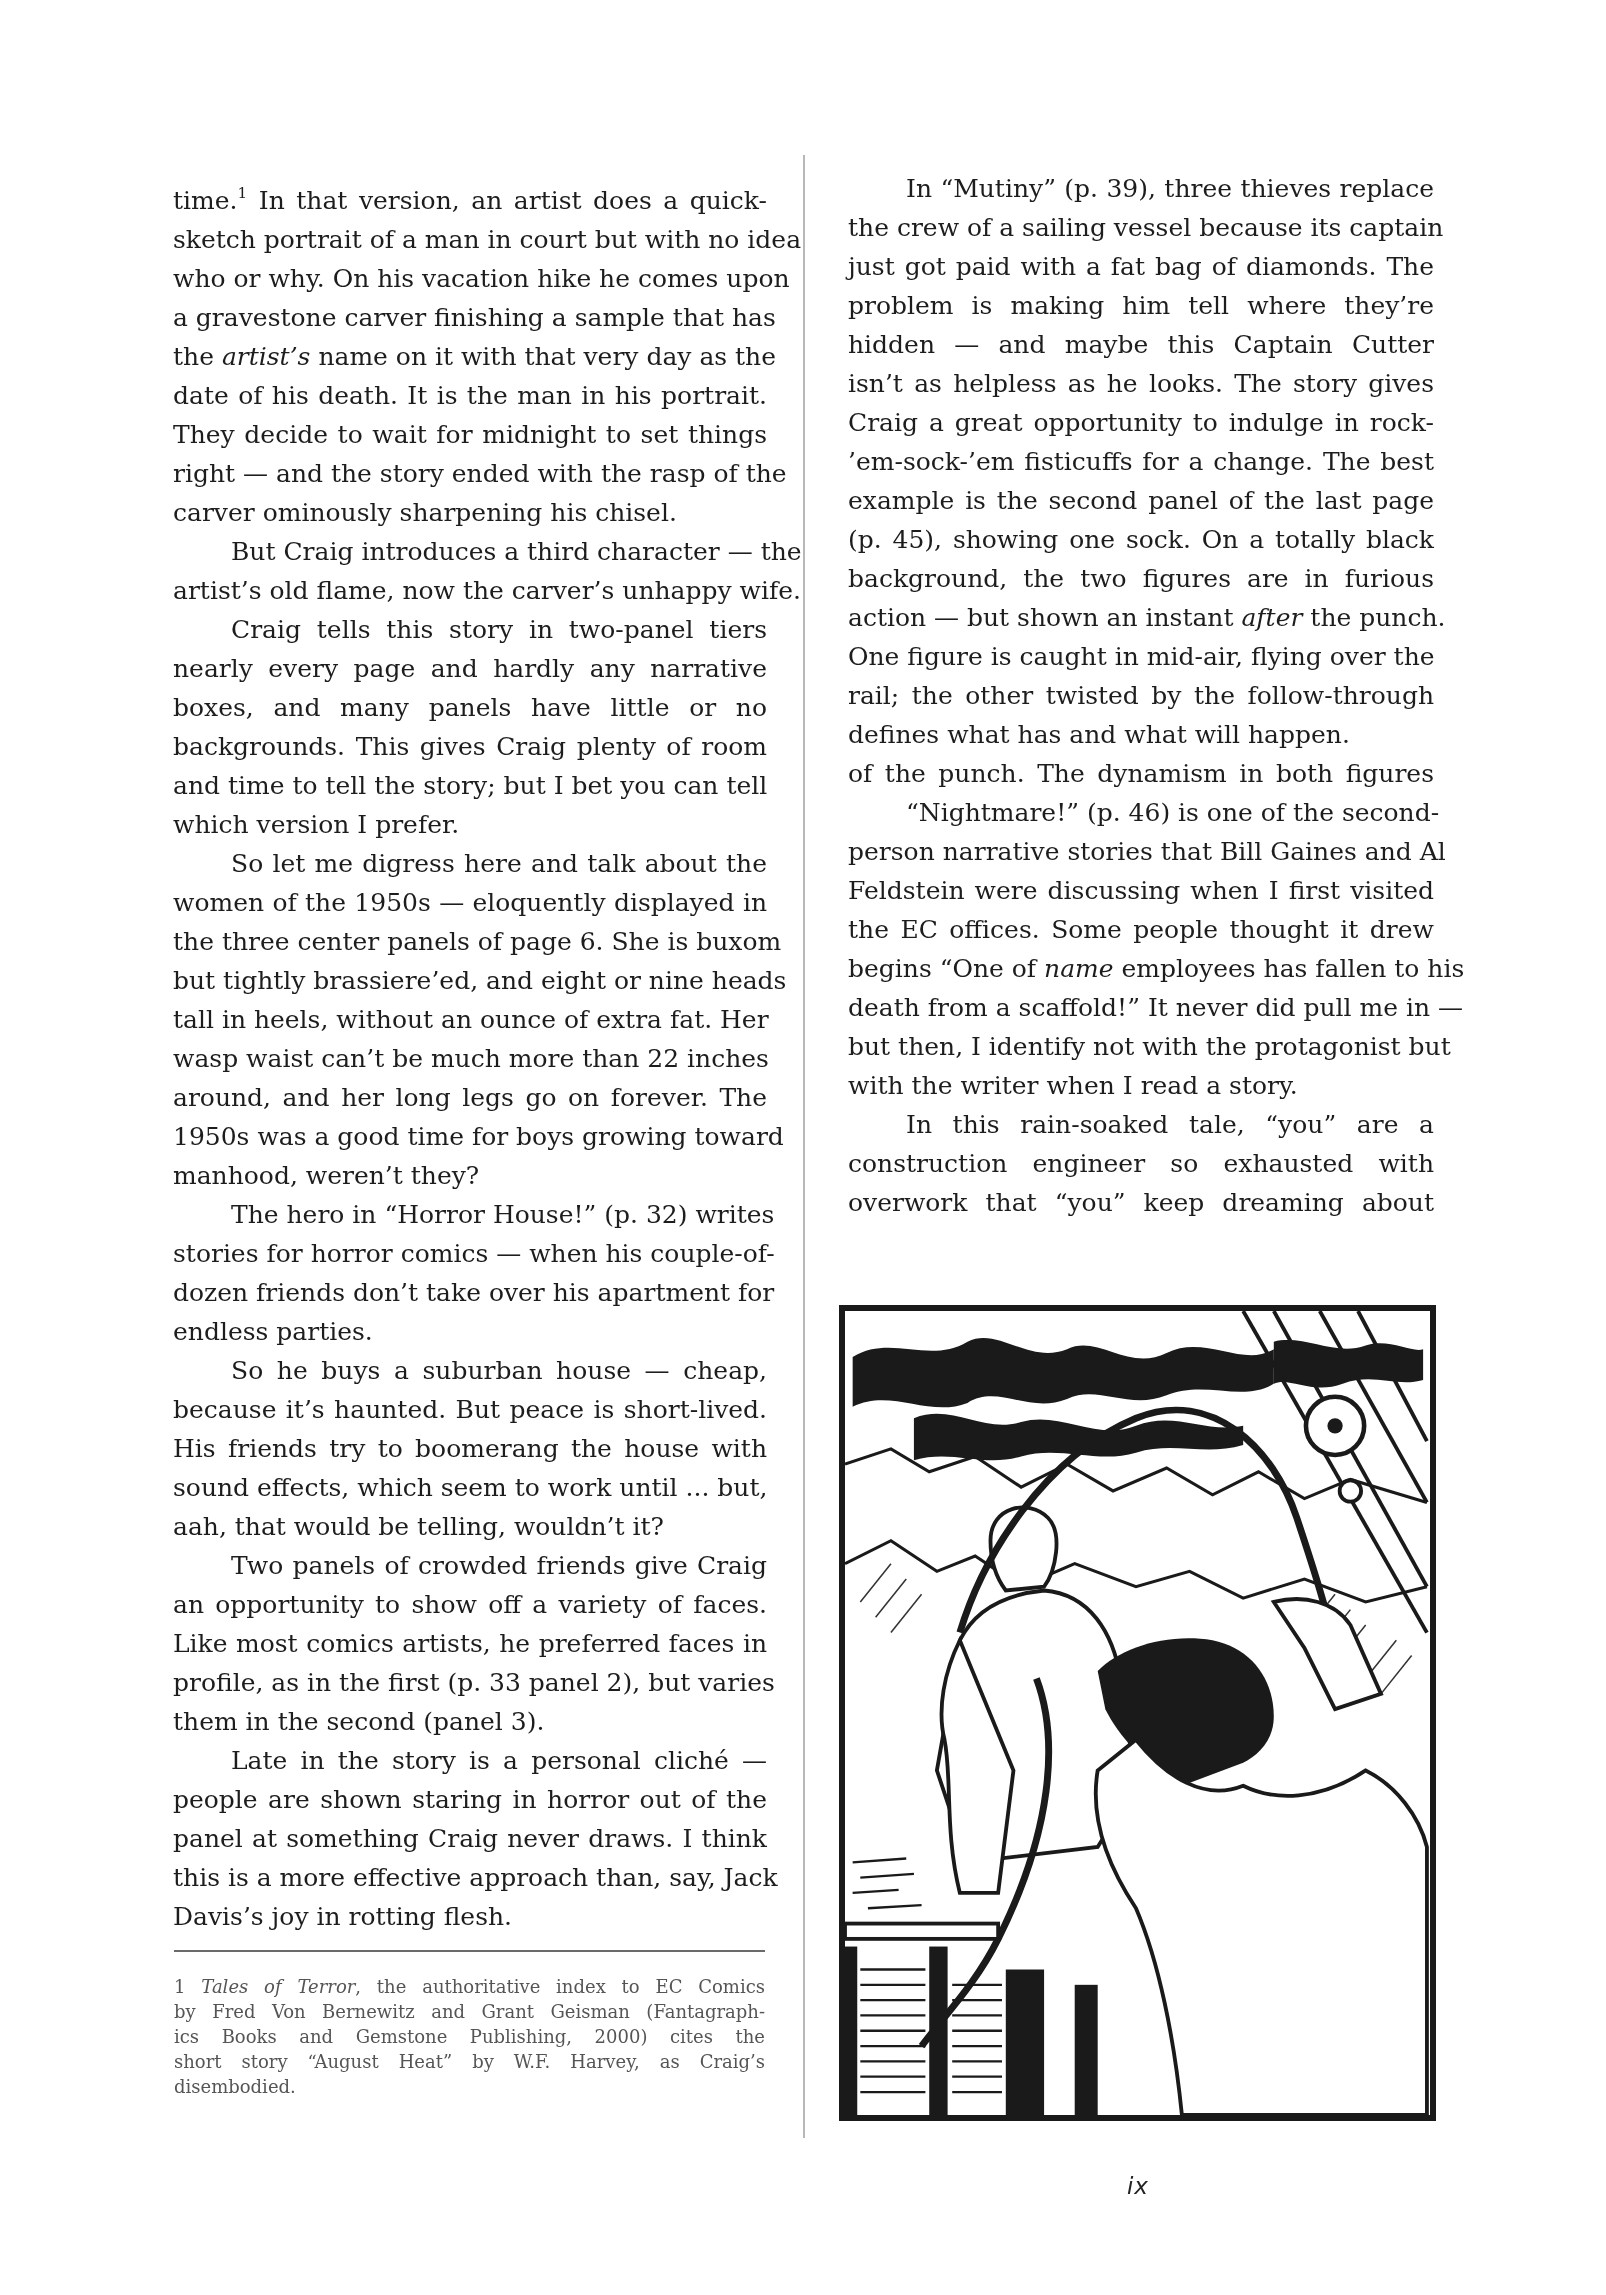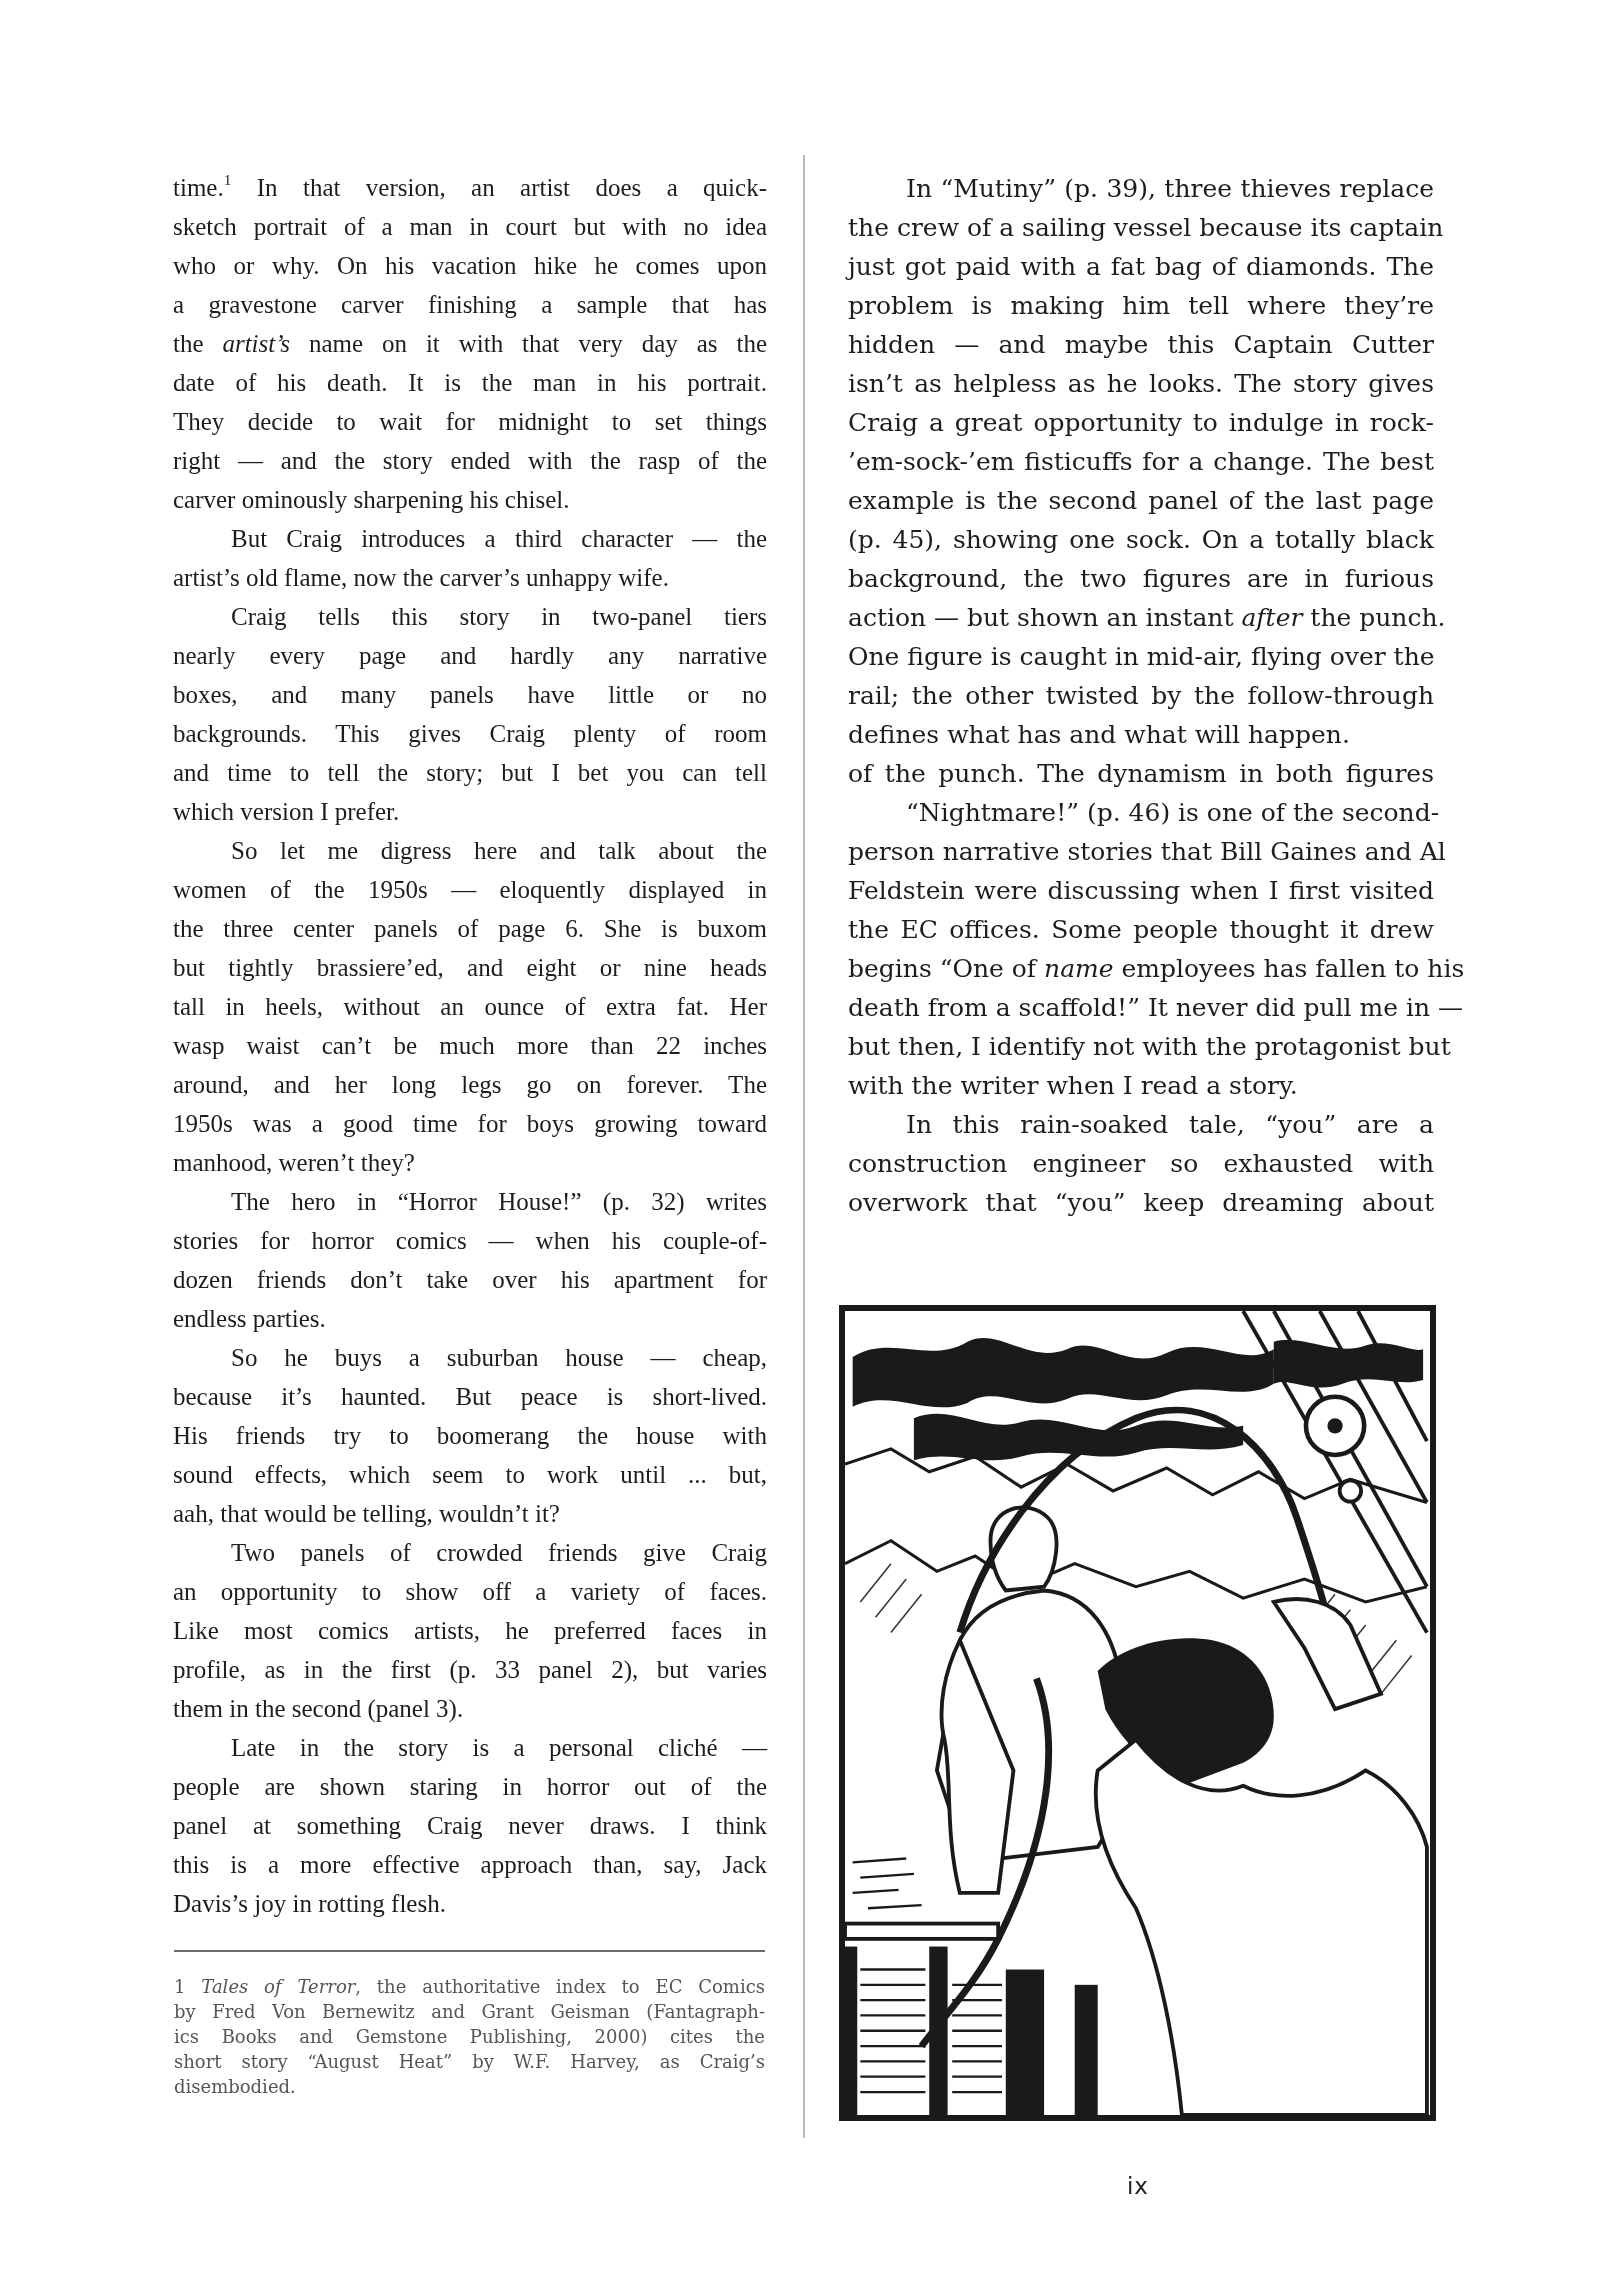--- a/index.html
+++ b/index.html
@@ -6,21 +6,21 @@
   body { width: 1607px; height: 2295px; position: relative; overflow: hidden; }
   .page { position: absolute; left: 0; top: 0; width: 1607px; height: 2295px; background: #fff; }
   .col {
     position: absolute;
     font-family: "DejaVu Serif", "Liberation Serif", serif;
     color: #1d1d1d;
     font-size: 25px;
     line-height: 39px;
     text-align: justify;
   }
-  .col-left { left: 173px; top: 168px; width: 594px; font-family: Liberation Serif, serif; }
+  .col-left { left: 173px; top: 181px; width: 594px; }
   .col-right { left: 848px; top: 169px; width: 586px; }
   .line { display: block; white-space: nowrap; text-align: justify; text-align-last: justify; }
   .line.last { text-align-last: left; }
   .line.ind { padding-left: 58px; }
   em { font-style: italic; }
   sup.fnref { font-size: 15.3px; line-height: 0; vertical-align: 10.7px; }
   .divider {
     position: absolute; left: 803px; top: 155px; width: 1.5px; height: 1983px; background: #b8b8b8;
   }
   .fn-rule {
@@ -34,21 +34,21 @@
   .footnote .line { text-align-last: justify; }
   .footnote .line.last { text-align-last: left; }
   .panel {
     position: absolute; left: 839px; top: 1305px; width: 597px; height: 816px;
     border: 6.1px solid #1a1a1a; box-sizing: border-box; background: #ffffff; overflow: hidden;
   }
   .panel svg { position: absolute; left: 0; top: 0; width: 100%; height: 100%; }
   .page-num {
     position: absolute; left: 1127px; top: 2173px;
     font-family: "DejaVu Sans", "Liberation Sans", sans-serif;
-    font-size: 23px; color: #222; letter-spacing: 0.8px;
+    font-size: 23px; color: #222; letter-spacing: 0.8px; font-style: italic;
   }
 </style>
 </head>
 <body>
 
 <div class="page">
 
   <div class="col col-left">
     <span class="line"><span>time.</span><sup class="fnref">1</sup><span> In that version, an artist does a quick-</span></span>
     <span class="line">sketch portrait of a man in court but with no idea</span>

